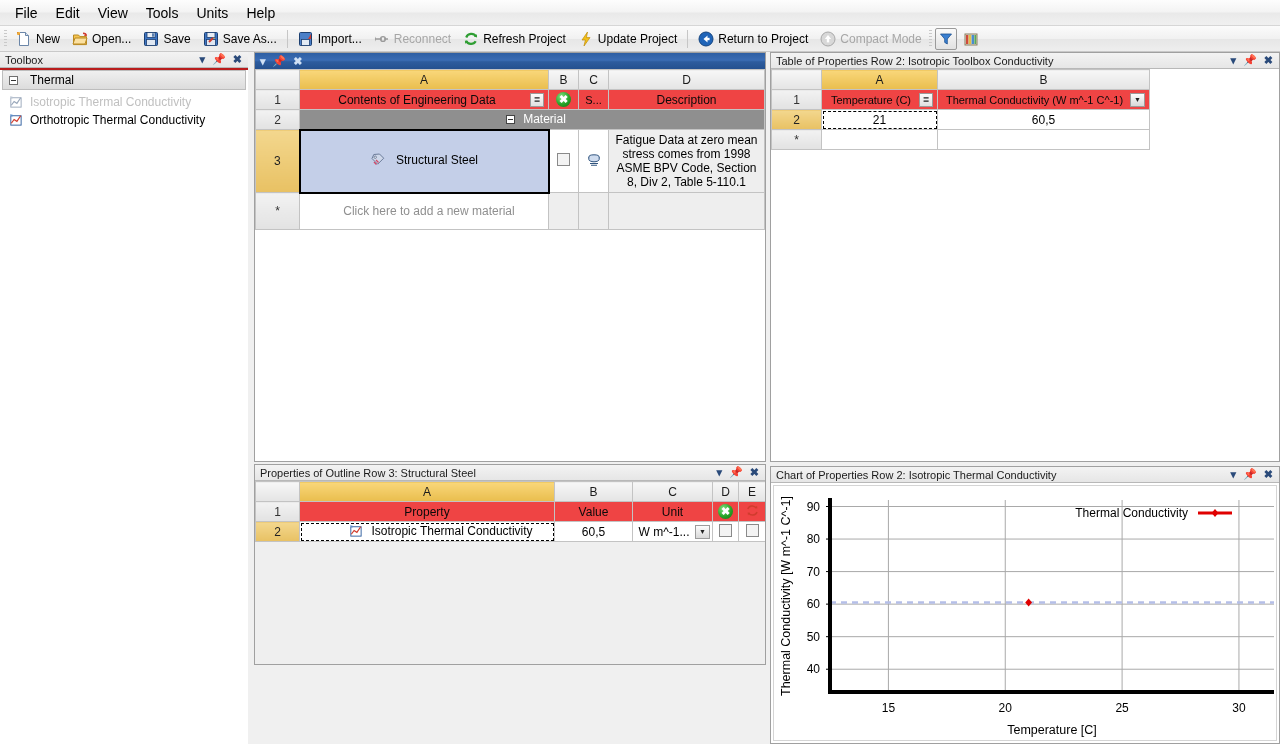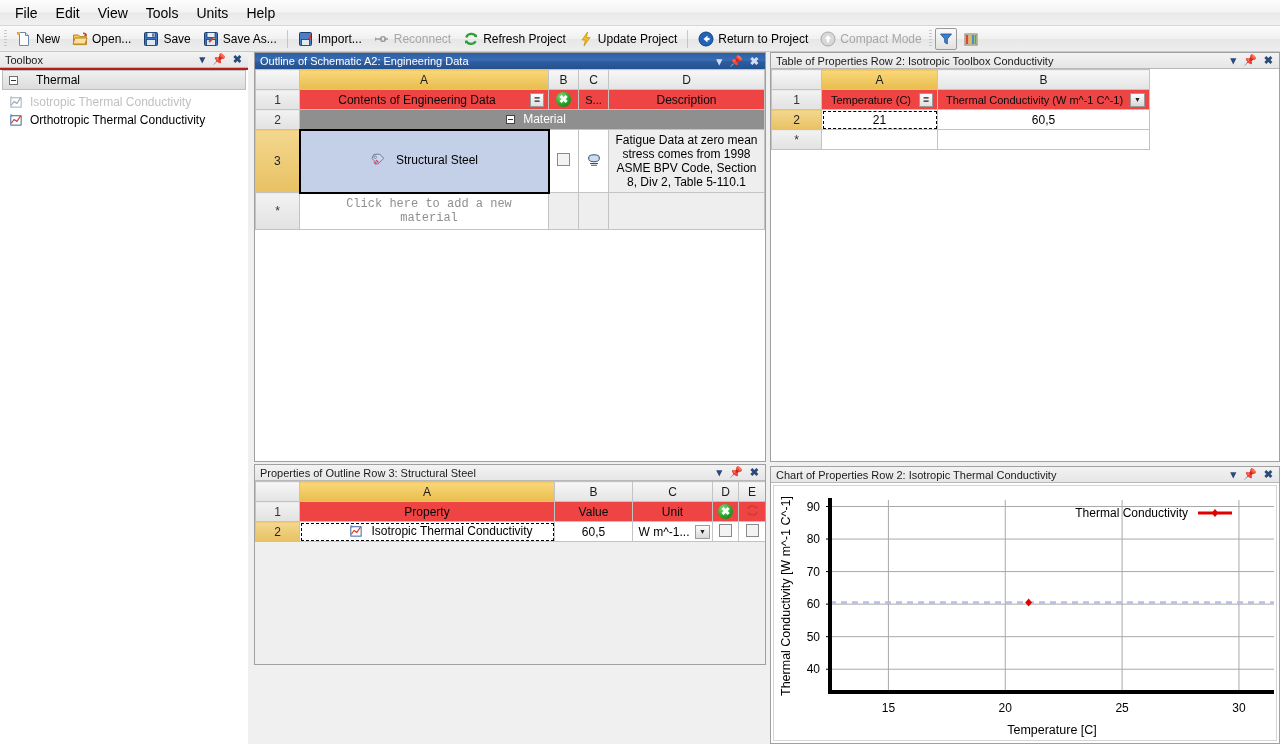--- a/index.html
+++ b/index.html
@@ -75,28 +75,28 @@
     overflow:hidden; white-space:nowrap; vertical-align:middle;
   }
   .colhdr { background:linear-gradient(to bottom,#f7f7f7,#e4e4e4); color:#1b1b1b; }
   .colhdr.sel { background:linear-gradient(to bottom,#f9d77a,#e9bd4d); }
   .rowhdr { background:linear-gradient(to bottom,#f2f2f2,#e2e2e2); color:#333; width:44px; }
   .rowhdr.sel { background:linear-gradient(to bottom,#f3d78e,#e8c163); color:#222; }
   .fieldhdr { background:#ef4444; color:#0a0a0a; }
   .grouprow { background:#8f8f8f; color:#fff; text-align:left; }
   .selrow { background:#c4cfe8; }
   .leftal { text-align:left; }
-  .placeholder { color:#8f8f8f;font-family:Liberation Mono, monospace; }
+  .placeholder { color:#8f8f8f; }
   .dashedcell { outline:1px dashed #000; outline-offset:-2px; }
 
   
   #toolbox { left:0; top:52px; width:248px; height:692px; border:none; background:#b91c1c; }
   #toolbox .tbx-body { background:#ffffff; height:calc(100% - 16px); }
   .tbx-group {
-    display:flex; align-items:center; gap:18px; height:20px; margin:2px 2px 0 2px;
+    display:flex; align-items:center; gap:12px; height:20px; margin:2px 2px 0 2px;
     background:linear-gradient(to bottom,#f0f0f0,#dcdcdc); border:1px solid #bdbdbd;
     padding-left:6px; font-size:12px;
   }
   .expander { width:9px; height:9px; border:1px solid #6f6f6f; background:#fff;
     position:relative; flex:0 0 9px; }
   .expander:before { content:""; position:absolute; left:1px; top:3px; width:5px; height:1px; background:#333; }
   .tbx-item { display:flex; align-items:center; gap:6px; height:18px; padding-left:8px; font-size:12px; }
   .tbx-item.dim { color:#c0c0c0; }
 
   
@@ -320,21 +320,20 @@
             <path d="M2 2.5l3 .5-.6 2.6z" fill="#5b8fd0"></path>
           </svg>
         </span>
         <span>Orthotropic Thermal Conductivity</span>
       </div>
     </div>
   </div>
 
   <div class="panel" id="outline">
     <div class="panel-title active">
-      <span class="ttl">Outline of Schematic A2: Engineering Data</span>
       <span class="tbtns">
         <span class="tbtn">▾</span>
         <span class="tbtn">📌</span>
         <span class="tbtn">✖</span>
       </span>
     </div>
     <div class="panel-body">
       <table class="grid">
         <colgroup>
           <col style="width:44px">

